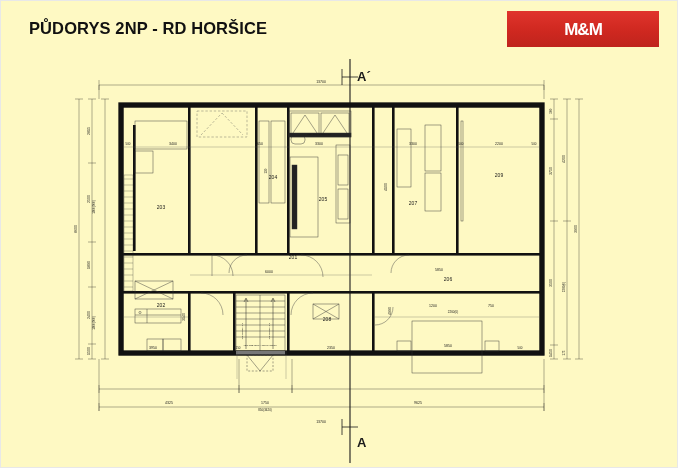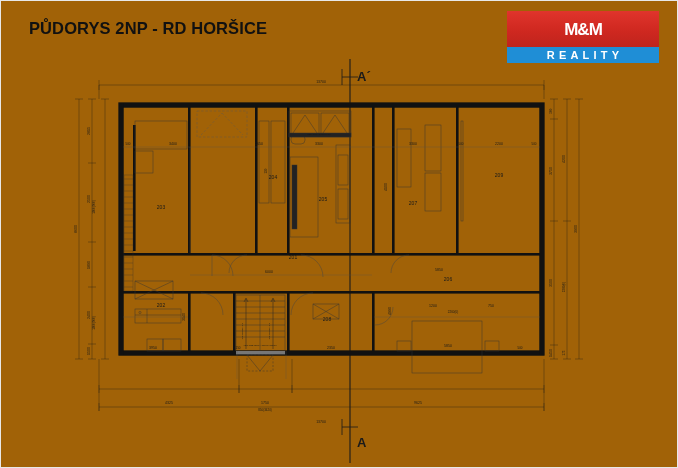--- a/index.html
+++ b/index.html
@@ -1,20 +1,20 @@
 <!DOCTYPE html>
 <html><head>
 <meta charset="utf-8">
 <style>
   html,body{margin:0;padding:0;background:#ffffff;}
   body{
     width:678px;height:468px;overflow:hidden;position:relative;
     font-family:"Liberation Sans",sans-serif;color:#000;
   }
-  #page{position:absolute;inset:0;background:#a16207;border:1px solid #e8e8e8;box-sizing:border-box;}
+  #page{position:absolute;inset:0;background:#fef9c3;border:1px solid #e8e8e8;box-sizing:border-box;}
 
   
   #title{
     position:absolute;left:28px;top:18px;
     font-size:16.5px;font-weight:bold;letter-spacing:.1px;color:#111;
     white-space:nowrap;
   }
   #logo{position:absolute;right:18px;top:10px;width:152px;}
   #logo .mm{
     height:36px;background:linear-gradient(180deg,#e0342c 0%,#cf2820 55%,#bf241d 100%);
@@ -38,21 +38,20 @@
 </style>
 </head>
 <body>
 
 <div id="page">
 
   <div id="title">PŮDORYS 2NP - RD HORŠICE</div>
 
   <div id="logo">
     <div class="mm">M&amp;M</div>
-    <div class="reality">REALITY</div>
   </div>
 
   <div id="plan">
   <svg width="678" height="404" viewBox="0 0 678 404">
     <g stroke="#1a1a1a" fill="none" stroke-width="0.4">
 
       <line x1="349" y1="-10" x2="349" y2="404" stroke-width="1.1"></line>
       <g stroke-width="0.8">
         <line x1="341" y1="10" x2="341" y2="26"></line>
         <line x1="341" y1="18" x2="357" y2="18"></line>

